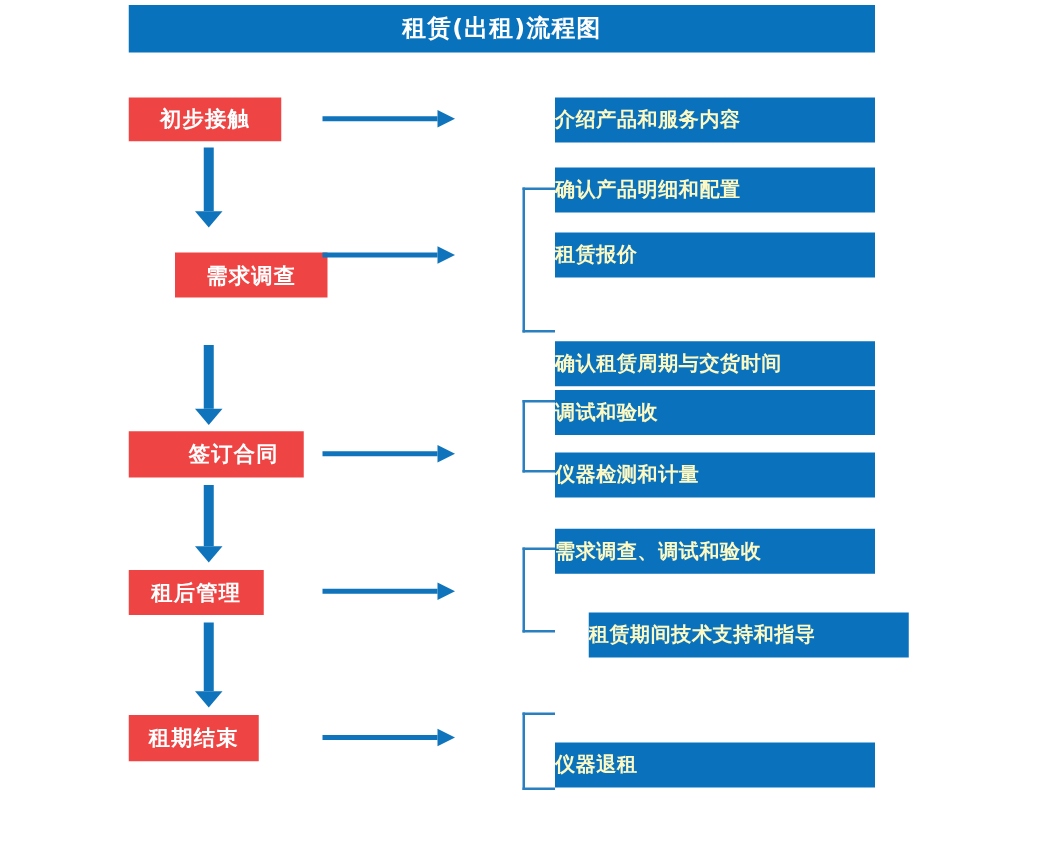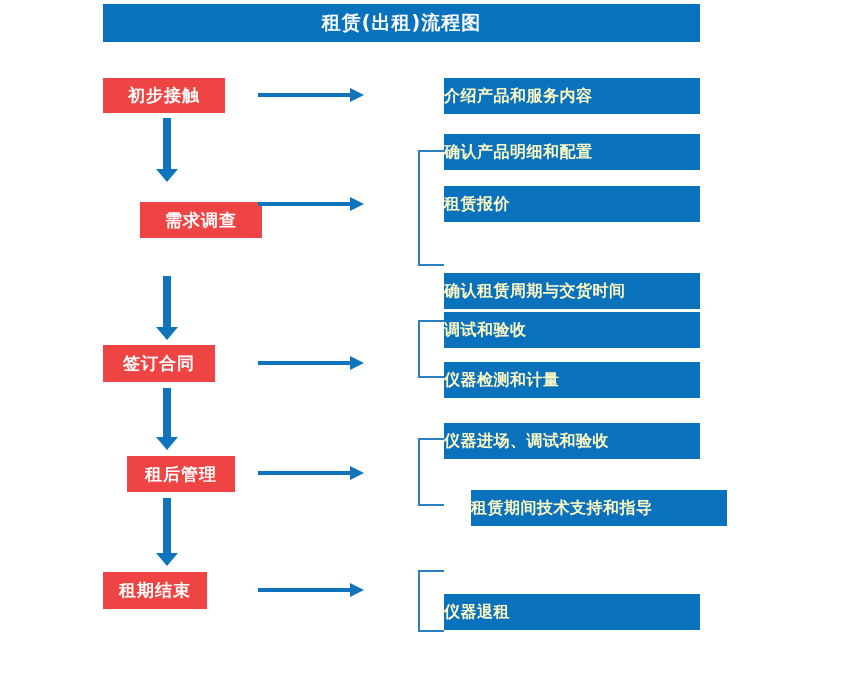--- a/index.html
+++ b/index.html
@@ -117,23 +117,23 @@
 <body>
 
 <div id="canvas">
 
   <div class="title-bar">租赁(出租)流程图</div>
 
   <div class="stage-box" style="left:103px; top:78px; width:122px; height:35px;">初步接触</div>
 
   <div class="stage-box" style="left:103px; top:202px; width:122px; height:36px;margin-left:37px;">需求调查</div>
 
-  <div class="stage-box" style="left:103px; top:345px; width:112px; height:37px;">签订合同</div>
-
-  <div class="stage-box" style="left:103px; top:456px; width:108px; height:36px;margin-left:24px;">租后管理</div>
+  <div class="stage-box" style="left:103px; top:345px; width:112px; height:37px;padding-left:28px;">签订合同</div>
+
+  <div class="stage-box" style="left:103px; top:456px; width:108px; height:36px;">租后管理</div>
 
   <div class="stage-box" style="left:103px; top:572px; width:104px; height:37px;">租期结束</div>
 
   <div class="v-arrow" style="left:156px; top:118px; height:64px;">
     <div class="shaft" style="height:51px;"></div>
     <div class="head"></div>
   </div>
 
   <div class="v-arrow" style="left:156px; top:276px; height:64px;">
     <div class="shaft" style="height:51px;"></div>
@@ -188,20 +188,20 @@
   <div class="detail-box" style="top:134px;">确认产品明细和配置</div>
 
   <div class="detail-box" style="top:186px;">租赁报价</div>
 
   <div class="detail-box" style="top:245px;margin-top:28px;">确认租赁周期与交货时间</div>
 
   <div class="detail-box" style="top:312px;">调试和验收</div>
 
   <div class="detail-box" style="top:362px;">仪器检测和计量</div>
 
-  <div class="detail-box" style="top:423px;">仪器进场、调试和验收</div>
+  <div class="detail-box" style="top:423px;">需求调查、调试和验收</div>
 
   <div class="detail-box" style="top:490px;margin-left:27px;">租赁期间技术支持和指导</div>
 
   <div class="detail-box" style="top:594px;">仪器退租</div>
 
 
 </div>
 
 </body></html>

